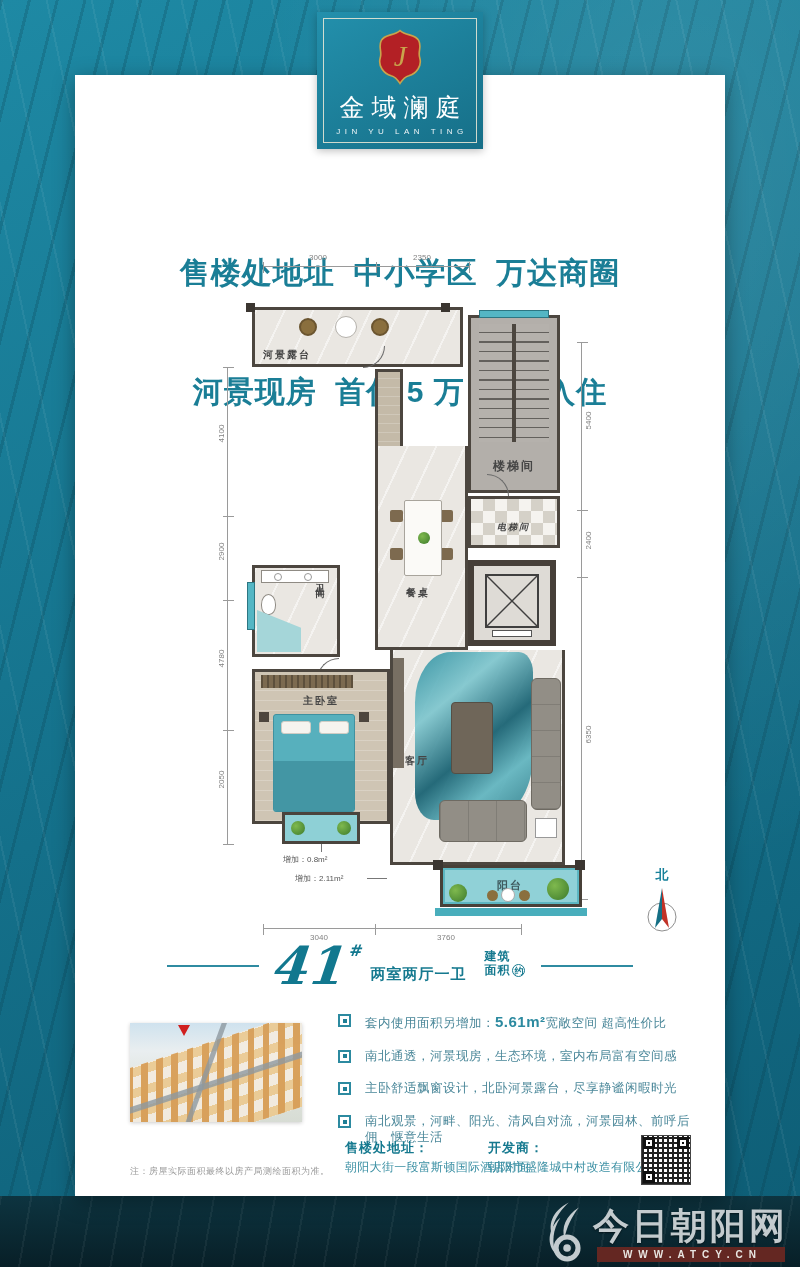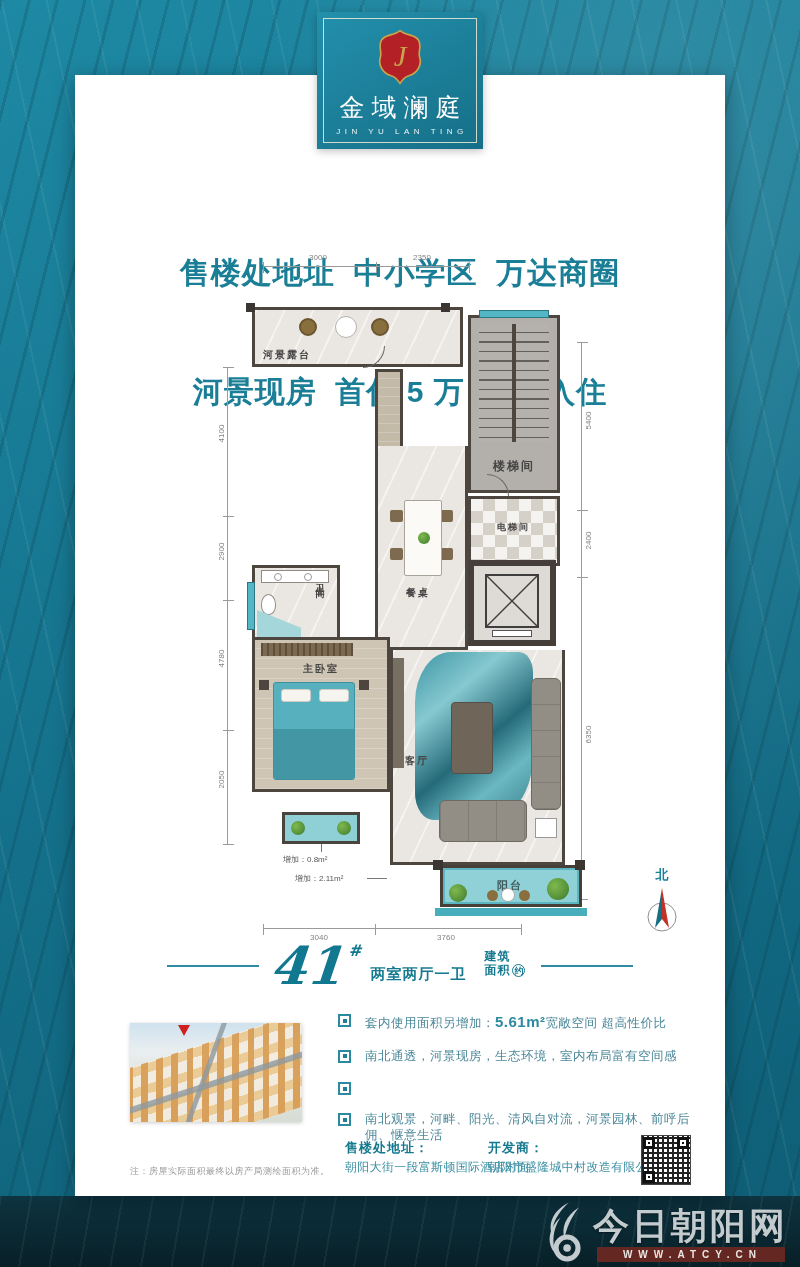--- a/index.html
+++ b/index.html
@@ -189,21 +189,21 @@
 
 
       <div class="room floor-stair" style="left:333px;top:55px;width:92px;height:178px;">
         <div class="window" style="left:8px;top:-8px;width:70px;height:8px;"></div>
         <div style="position:absolute;left:8px;top:6px;width:70px;height:118px;background:repeating-linear-gradient(180deg,#b5b1ac 0 8px,#63605c 8px 9.5px);"></div>
         <div style="position:absolute;left:41px;top:6px;width:4px;height:118px;background:#4c463f;"></div>
         <div class="rlabel" style="left:22px;top:140px;font-size:12px;">楼梯间</div>
       </div>
       <div class="tiny-v" style="left:322px;top:238px;">鞋柜</div>
 
-      <div class="room floor-checker" style="left:333px;top:236px;width:92px;height:70px;">
+      <div class="room floor-checker" style="left:333px;top:236px;width:92px;height:52px;font-style:italic;">
         <div class="rlabel" style="left:26px;top:22px;font-size:9px;">电梯间</div>
       </div>
       <div class="door" style="left:352px;top:214px;transform:rotate(180deg);"></div>
 
       <div class="room" style="left:333px;top:300px;width:88px;height:86px;border-width:6px;border-color:#463f39;background:#dedbd6;">
         <svg style="position:absolute;left:11px;top:8px;" width="54" height="54" viewBox="0 0 54 54">
           <rect x="1" y="1" width="52" height="52" fill="none" stroke="#3f3f3f" stroke-width="2"></rect>
           <line x1="1" y1="1" x2="53" y2="53" stroke="#3f3f3f" stroke-width="1.5"></line>
           <line x1="53" y1="1" x2="1" y2="53" stroke="#3f3f3f" stroke-width="1.5"></line>
         </svg>
@@ -229,21 +229,21 @@
         <div style="position:absolute;left:6px;top:2px;width:68px;height:13px;background:#fff;border:1px solid #8f8b84;">
           <div style="position:absolute;left:12px;top:2px;width:8px;height:8px;border-radius:50%;border:1px solid #999;"></div>
           <div style="position:absolute;left:42px;top:2px;width:8px;height:8px;border-radius:50%;border:1px solid #999;"></div>
         </div>
         <div style="position:absolute;left:6px;top:26px;width:15px;height:21px;background:#fff;border:1px solid #8f8b84;border-radius:50% 50% 45% 45%;"></div>
         <div style="position:absolute;left:2px;bottom:2px;width:44px;height:42px;background:#a5d6d9;clip-path:polygon(0 0,100% 42%,100% 100%,0 100%);"></div>
         <div class="rlabel rlabel-v" style="left:58px;top:8px;font-size:9px;">卫生间</div>
       </div>
       <div class="door" style="left:182px;top:398px;transform:rotate(90deg);"></div>
 
-      <div class="room floor-wood" style="left:117px;top:377px;width:138px;height:155px;">
+      <div class="room floor-wood" style="left:117px;top:409px;width:138px;height:155px;">
         <div style="position:absolute;left:6px;top:3px;width:92px;height:13px;background:#7c6a50;background-image:repeating-linear-gradient(90deg,rgba(0,0,0,.25) 0 2px,transparent 2px 6px);"></div>
         <div class="rlabel" style="left:48px;top:22px;">主卧室</div>
         <div class="nstand" style="left:4px;top:40px;"></div>
         <div class="bed" style="left:18px;top:42px;width:82px;height:98px;">
           <div class="pillow" style="left:7px;"></div>
           <div class="pillow" style="left:45px;"></div>
           <div class="blanket"></div>
         </div>
         <div class="nstand" style="left:104px;top:40px;"></div>
       </div>
@@ -309,20 +309,21 @@
       <div class="feat">
         <div class="fbullet"></div>
         <div class="ftext"><span>套内使用面积另增加：</span><span class="fval">5.61m²</span><span>宽敞空间 超高性价比</span></div>
       </div>
       <div class="feat">
         <div class="fbullet"></div>
         <div class="ftext">南北通透，河景现房，生态环境，室内布局富有空间感</div>
       </div>
       <div class="feat">
         <div class="fbullet"></div>
+        <div class="ftext">主卧舒适飘窗设计，北卧河景露台，尽享静谧闲暇时光</div>
       </div>
       <div class="feat">
         <div class="fbullet"></div>
         <div class="ftext">南北观景，河畔、阳光、清风自对流，河景园林、前呼后佣、惬意生活</div>
       </div>
     </div>
 
     <div class="thumb">
       <div class="thumb-blocks"></div>
       <div class="thumb-road"></div>

